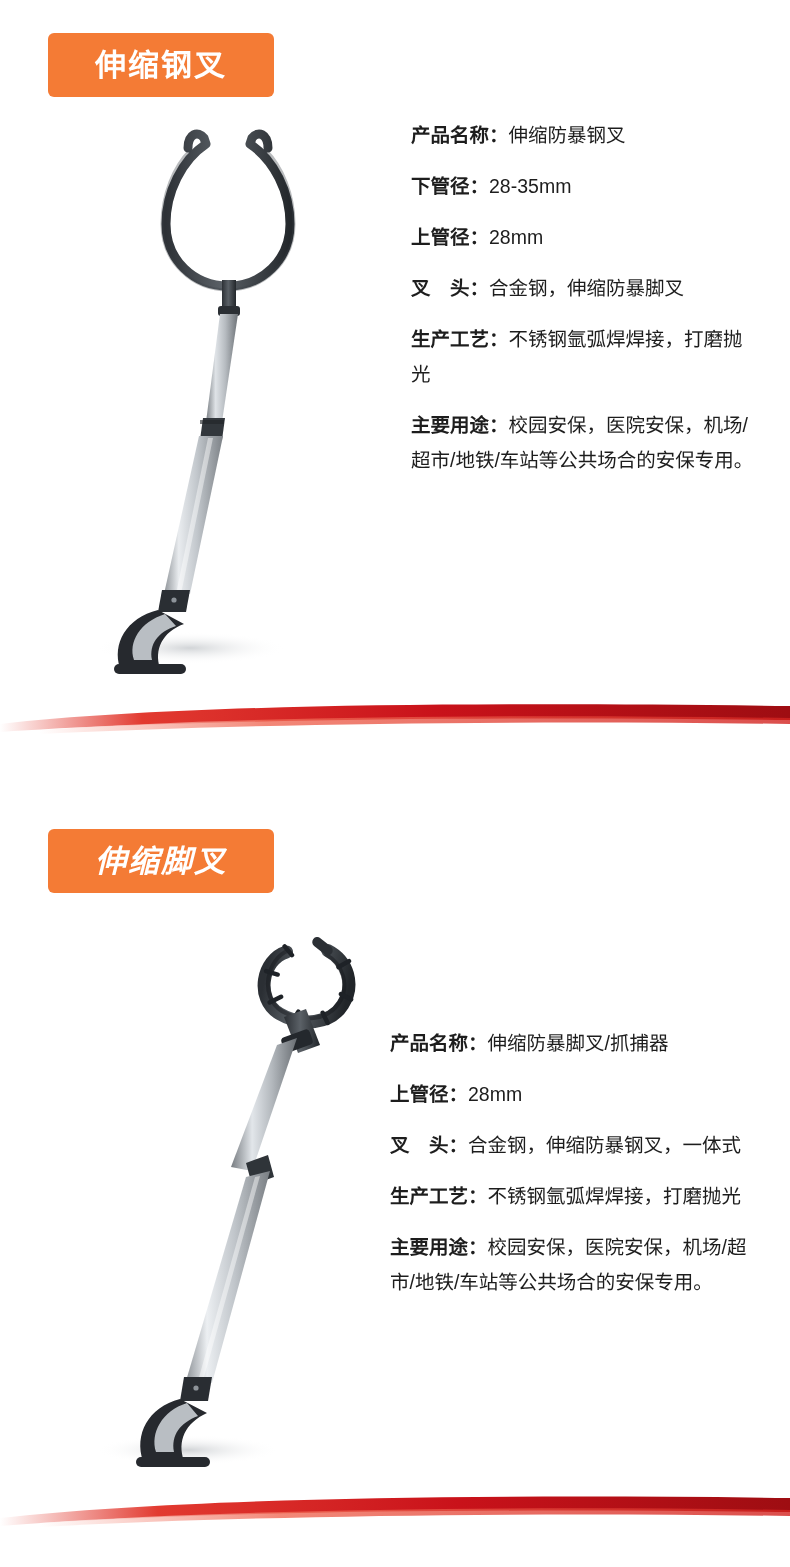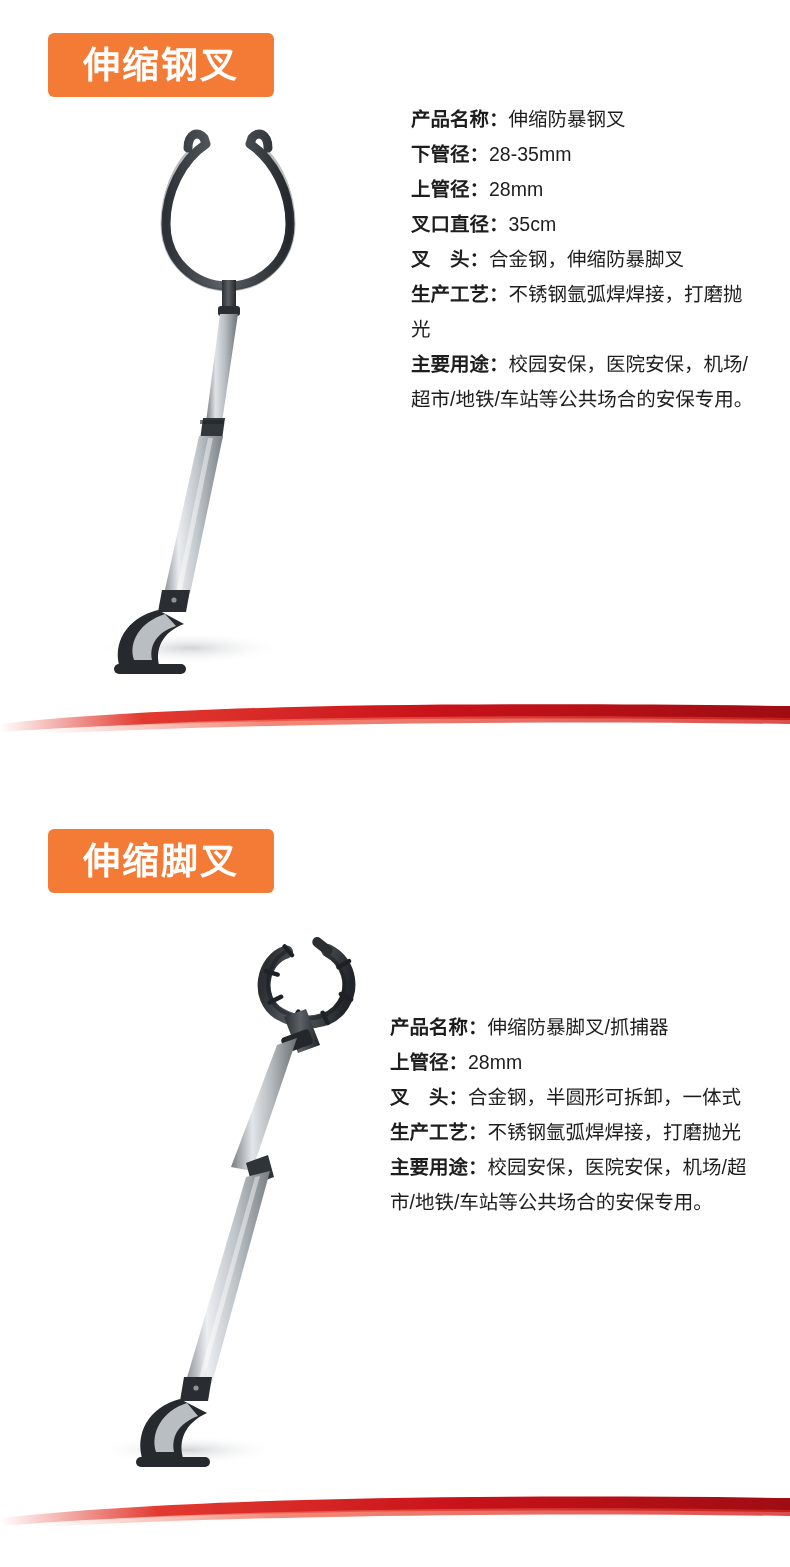--- a/index.html
+++ b/index.html
@@ -23,40 +23,41 @@
 
   
   .badge {
     position: absolute;
     background: #f47b35;
     border-radius: 6px;
     display: flex;
     align-items: center;
     justify-content: center;
     color: #ffffff;
-    font-size: 37px;
+    font-size: 31px;
     font-weight: bold;
     letter-spacing: 2px;
     line-height: 1;
   }
   .badge-1 { left: 48px; top: 33px; width: 226px; height: 64px; }
-  .badge-2 { left: 48px; top: 829px; width: 226px; height: 64px; }
+  .badge-2 { left: 48px; top: 829px; width: 226px; height: 64px; font-style: italic; }
 
   
   .specs {
     position: absolute;
     color: #1d1d1d;
     font-size: 19.5px;
     line-height: 35px;
   }
   .specs-1 { left: 411px; top: 102px; width: 345px; }
   .specs-2 { left: 390px; top: 1010px; width: 380px; }
 
   .spec-row {
     white-space: pre-wrap;
+    margin-top: 16px;
   }
   .spec-label {
     font-weight: bold;
   }
   .spec-value {
     font-weight: normal;
   }
 
   
   .divider {
@@ -137,21 +138,20 @@
       <path d="M88 490 C56 498 42 524 50 548 L90 548 C84 530 92 512 114 504 Z" fill="#26292e"></path>
       <path d="M95 494 C70 502 58 522 64 540 L82 540 C79 524 88 512 106 506 Z" fill="#b9bec3"></path>
       <rect x="44" y="544" width="72" height="10" rx="5" fill="#26292e"></rect>
     </svg>
   </div>
 
   <div class="specs specs-1">
     <div class="spec-row"><span class="spec-label">产品名称：</span><span class="spec-value">伸缩防暴钢叉</span></div>
     <div class="spec-row"><span class="spec-label">下管径：</span><span class="spec-value">28-35mm</span></div>
     <div class="spec-row"><span class="spec-label">上管径：</span><span class="spec-value">28mm</span></div>
-    <div class="spec-row"><span class="spec-label">叉口直径：</span><span class="spec-value">35cm</span></div>
     <div class="spec-row"><span class="spec-label">叉　头：</span><span class="spec-value">合金钢，伸缩防暴脚叉</span></div>
     <div class="spec-row"><span class="spec-label">生产工艺：</span><span class="spec-value">不锈钢氩弧焊焊接，打磨抛光</span></div>
     <div class="spec-row"><span class="spec-label">主要用途：</span><span class="spec-value">校园安保，医院安保，机场/超市/地铁/车站等公共场合的安保专用。</span></div>
   </div>
 
   <div class="divider divider-1">
     <svg width="790" height="40" viewBox="0 0 790 40" xmlns="http://www.w3.org/2000/svg" aria-hidden="true">
       <defs>
         <linearGradient id="redgradA" x1="0" y1="0" x2="1" y2="0">
           <stop offset="0%" stop-color="#ffffff"></stop>
@@ -229,21 +229,21 @@
 
       <path d="M110 494 C78 502 64 530 73 556 L114 556 C107 536 115 518 137 508 Z" fill="#26292e"></path>
       <path d="M117 498 C92 506 80 528 86 547 L104 547 C101 530 110 518 128 511 Z" fill="#b9bec3"></path>
       <rect x="66" y="552" width="74" height="10" rx="5" fill="#26292e"></rect>
     </svg>
   </div>
 
   <div class="specs specs-2">
     <div class="spec-row"><span class="spec-label">产品名称：</span><span class="spec-value">伸缩防暴脚叉/抓捕器</span></div>
     <div class="spec-row"><span class="spec-label">上管径：</span><span class="spec-value">28mm</span></div>
-    <div class="spec-row"><span class="spec-label">叉　头：</span><span class="spec-value">合金钢，半圆形可拆卸，一体式</span></div>
+    <div class="spec-row"><span class="spec-label">叉　头：</span><span class="spec-value">合金钢，伸缩防暴钢叉，一体式</span></div>
     <div class="spec-row"><span class="spec-label">生产工艺：</span><span class="spec-value">不锈钢氩弧焊焊接，打磨抛光</span></div>
     <div class="spec-row"><span class="spec-label">主要用途：</span><span class="spec-value">校园安保，医院安保，机场/超市/地铁/车站等公共场合的安保专用。</span></div>
   </div>
 
   <div class="divider divider-2">
     <svg width="790" height="40" viewBox="0 0 790 40" xmlns="http://www.w3.org/2000/svg" aria-hidden="true">
       <defs>
         <linearGradient id="redgradC" x1="0" y1="0" x2="1" y2="0">
           <stop offset="0%" stop-color="#ffffff"></stop>
           <stop offset="20%" stop-color="#e23a30"></stop>

